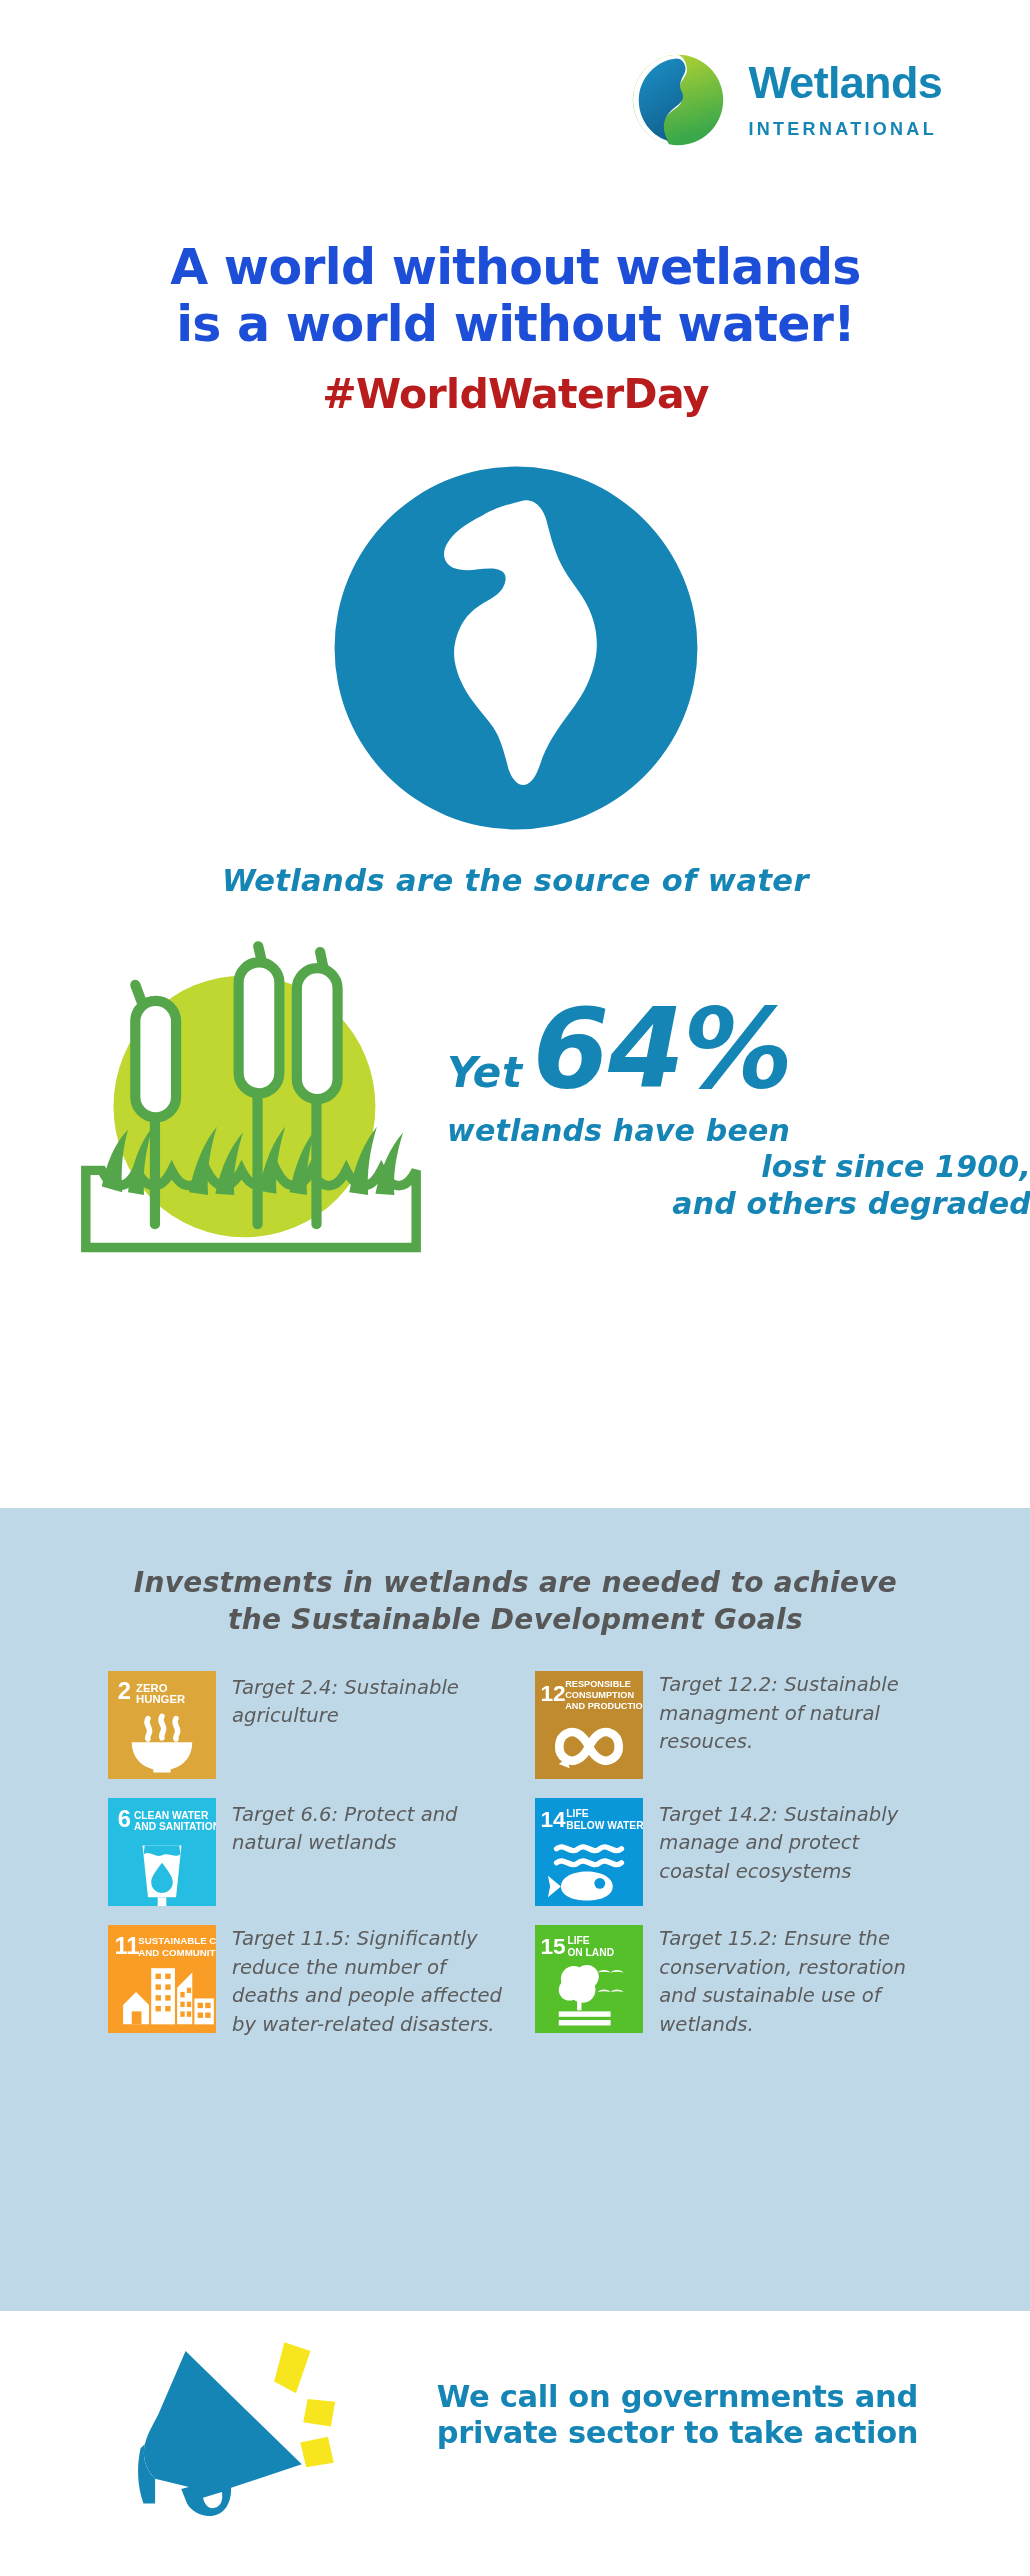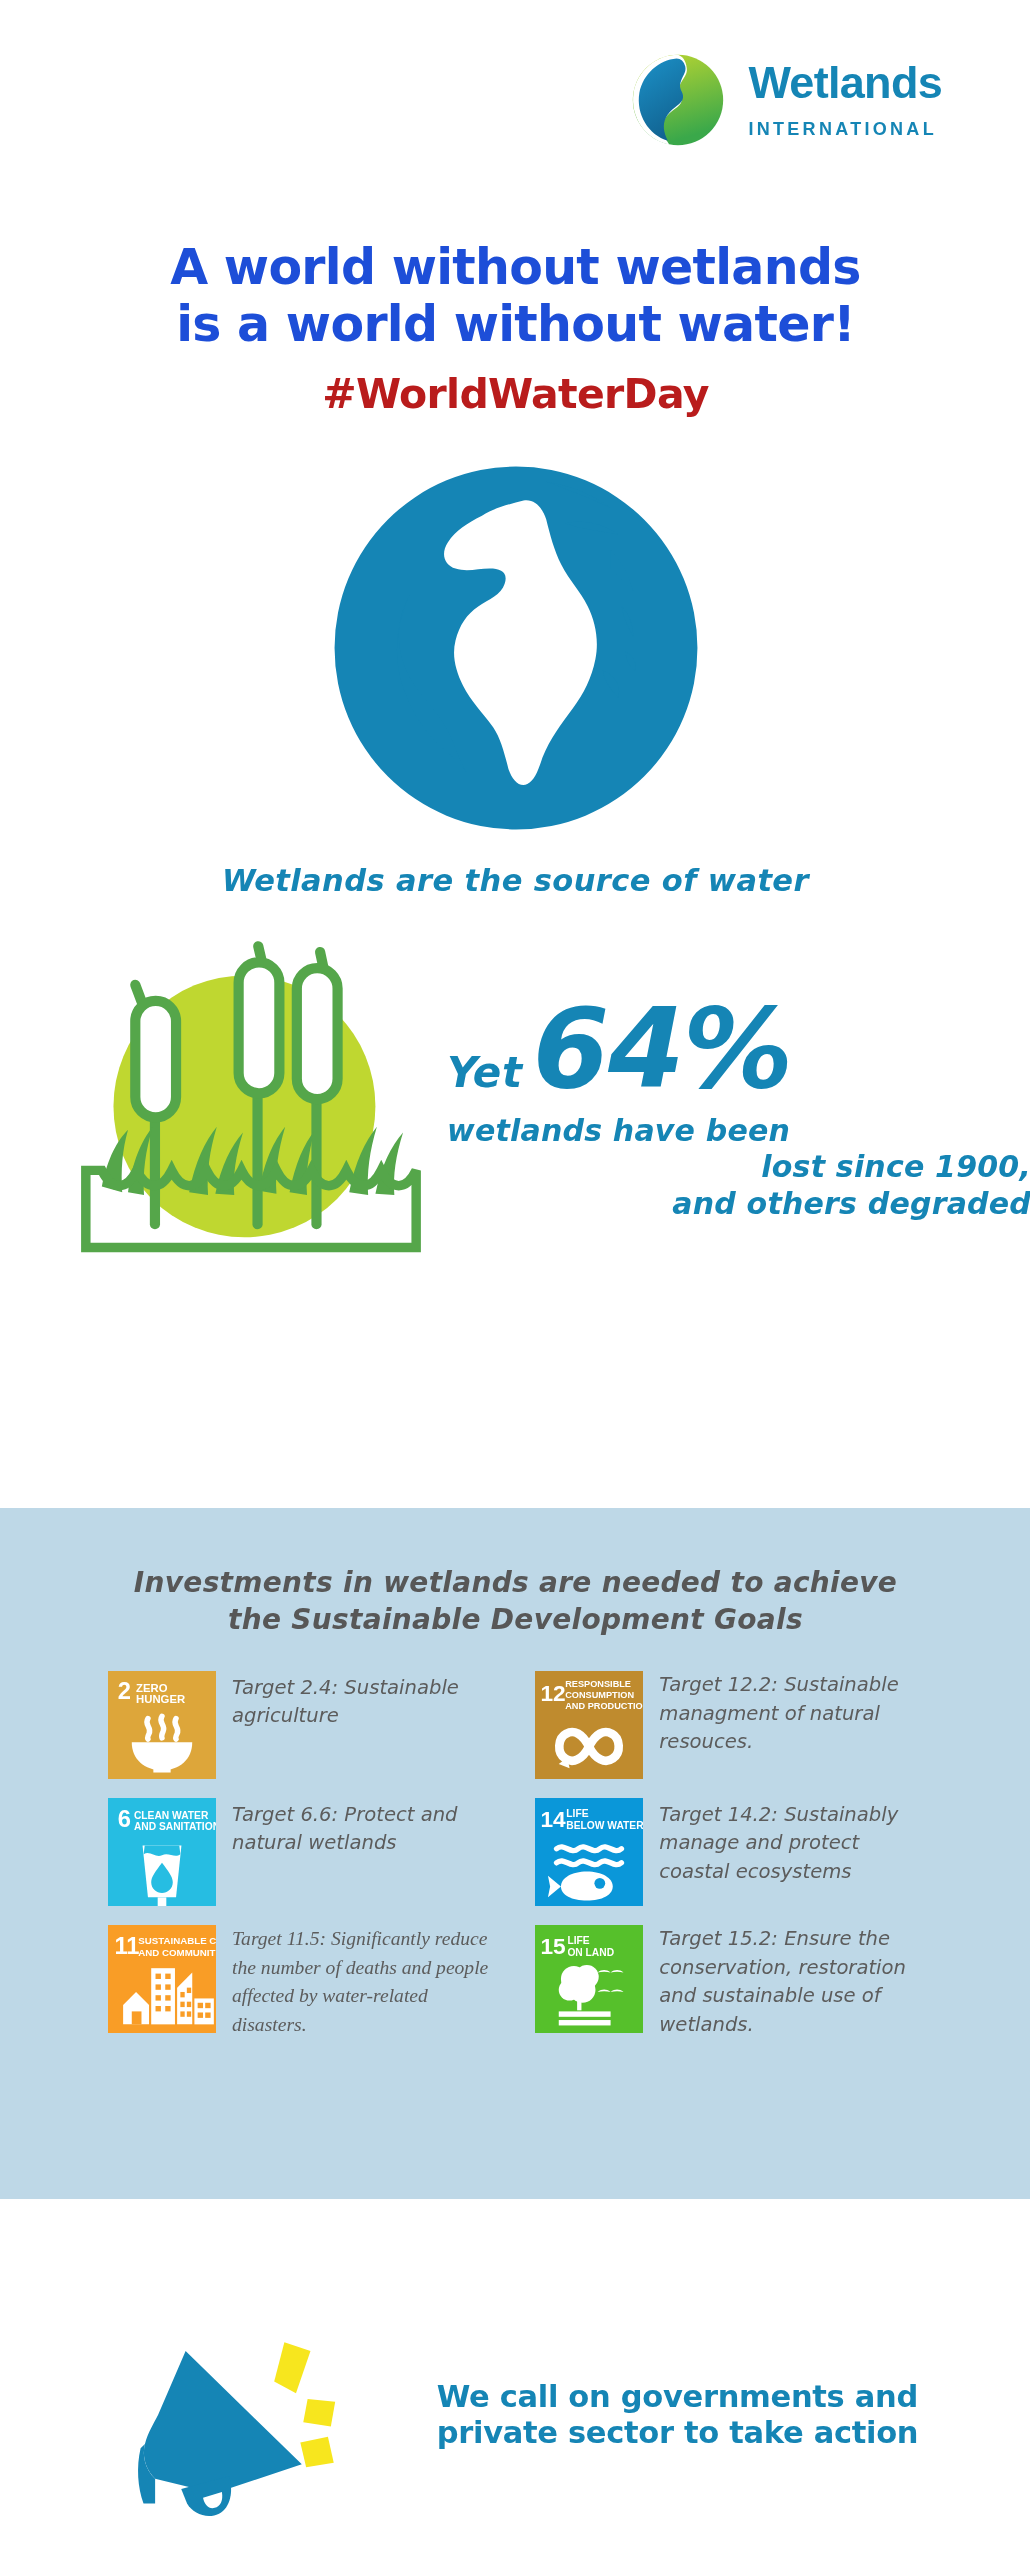--- a/index.html
+++ b/index.html
@@ -115,21 +115,21 @@
     letter-spacing: 0.2px;
   }
   .stat-lines .l2, .stat-lines .l3 { text-align: right; }
 
   
   .sdg-band {
     position: absolute;
     left: 0;
     top: 1508px;
     width: 1031px;
-    height: 691px;
+    height: 803px;
     background: #bed8e7;
   }
   .sdg-heading {
     text-align: center;
     padding-top: 57px;
     font-family: "DejaVu Sans", sans-serif;
     font-size: 28px;
     font-weight: bold;
     font-style: italic;
     color: #575757;
@@ -160,21 +160,21 @@
     padding-top: 2.9px;
     font-family: "DejaVu Sans", sans-serif;
     font-size: 19.6px;
     font-style: italic;
     color: #5c5c5c;
     line-height: 1.46;
     max-width: 291px;
   }
   
   .col-right .sdg-item:nth-child(1) .sdg-desc { padding-top: 0; }
-  .col-left .sdg-item:nth-child(3) .sdg-desc { padding-top: 0; font-family: Liberation Serif, serif; }
+  .col-left .sdg-item:nth-child(3) .sdg-desc { padding-top: 0; }
   .col-right .sdg-item:nth-child(3) .sdg-desc { padding-top: 0; }
 
   
   .cta {
     position: absolute;
     left: 0;
     top: 2199px;
     width: 1031px;
     height: 431px;
     display: flex;

